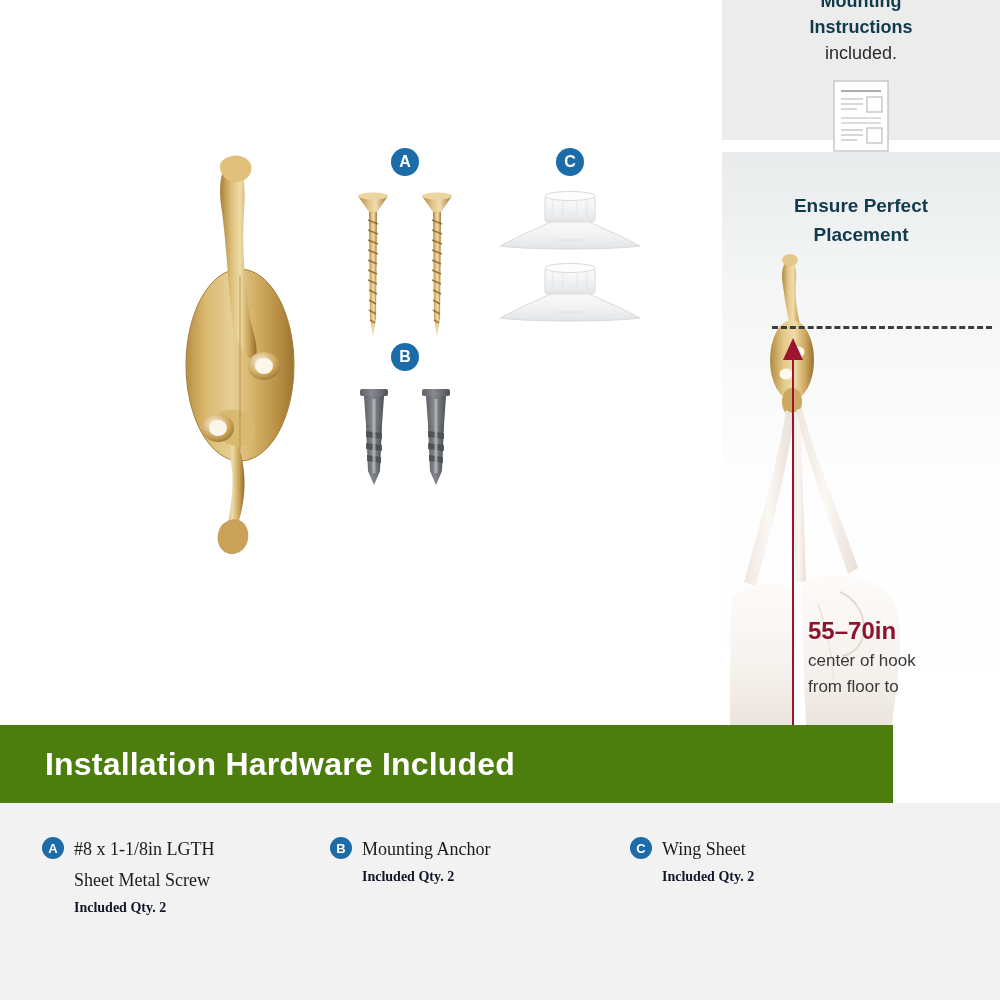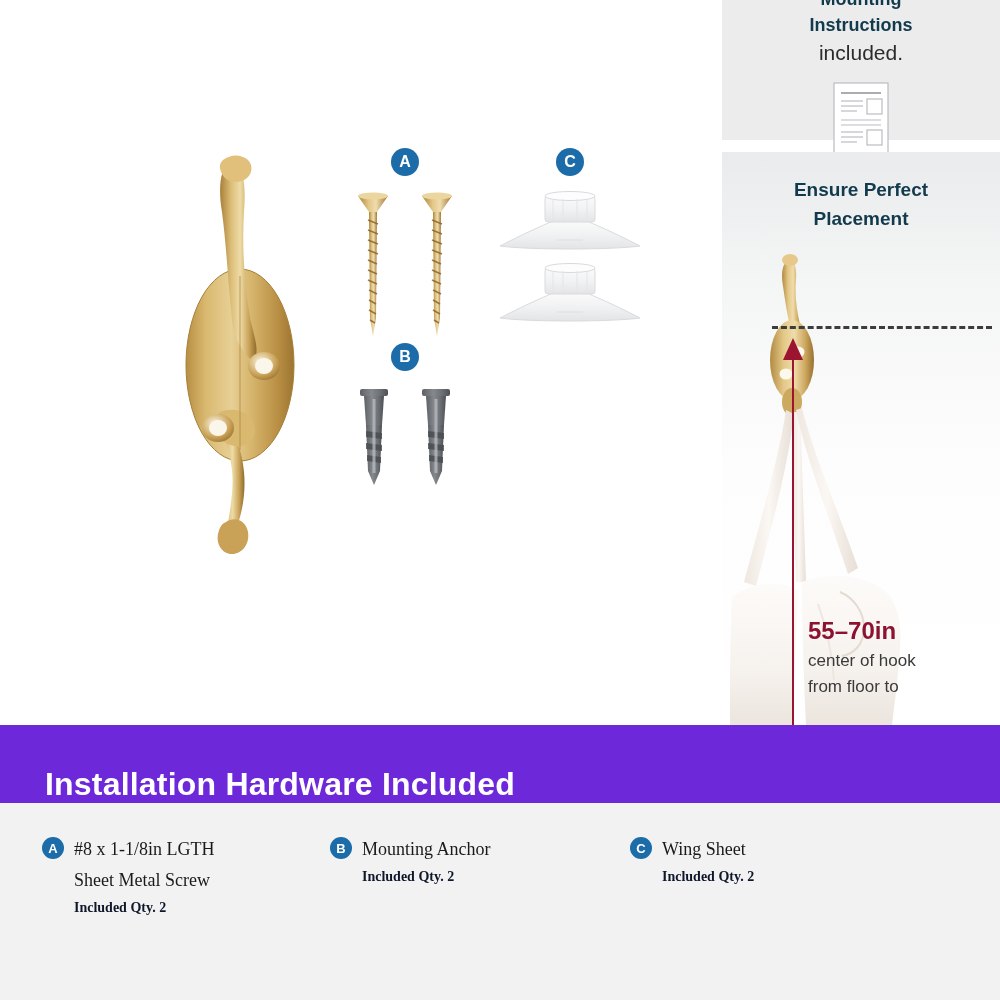--- a/index.html
+++ b/index.html
@@ -47,31 +47,31 @@
   .panel-top{
     position:absolute;left:722px;top:0;width:278px;height:140px;
     background:#ececec;
     display:flex;align-items:center;justify-content:center;gap:14px;
     box-sizing:border-box;padding:0 14px;flex-direction:column;
   }
   .panel-top-text{text-align:center;}
   .panel-top-text .l1,.panel-top-text .l2{
     color:#123a4d;font-weight:bold;font-size:18px;line-height:1.45;
   }
-  .panel-top-text .l3{color:#2b2b2b;font-size:21px;line-height:1.45;}
+  .panel-top-text .l3{color:#2b2b2b;font-size:18px;line-height:1.45;}
 
   .doc-icon{width:56px;height:72px;flex:0 0 auto;}
 
   .panel-right{
     position:absolute;left:722px;top:152px;width:278px;height:573px;
     background:linear-gradient(180deg,#e9ebec 0%,#f4f5f5 22%,#fdfdfd 55%,#ffffff 100%);
     overflow:hidden;
   }
   .panel-right h2{
-    margin:24px 0 0 0;text-align:center;color:#123a4d;
+    margin:40px 0 0 0;text-align:center;color:#123a4d;
     font-size:19px;font-weight:bold;line-height:1.5;
   }
   .panel-right h2 span{display:block;}
 
   
   .dashed-line{
     position:absolute;left:50px;top:174px;width:220px;height:0;
     border-top:3px dashed #3c3c3c;
   }
   
@@ -95,22 +95,22 @@
   }
   .measure-caption .big{
     color:#8d1230;font-weight:bold;font-size:24px;line-height:1.4;
   }
   .measure-caption .sub{
     color:#3a3a3a;font-size:17px;line-height:1.55;
   }
 
   
   .banner{
-    position:absolute;left:0;top:725px;width:1000px;height:78px;
-    background:#6d28d9;display:flex;align-items:flex-end;
+    position:absolute;left:0;top:725px;width:893px;height:78px;
+    background:#4d7c0f;display:flex;align-items:center;
   }
   .banner h1{
     margin:0 0 0 45px;color:#fff;font-size:32px;font-weight:bold;letter-spacing:.2px;
   }
 
   
   .legend{
     position:absolute;left:0;top:803px;width:1000px;height:197px;
     background:#f2f2f2;
   }

